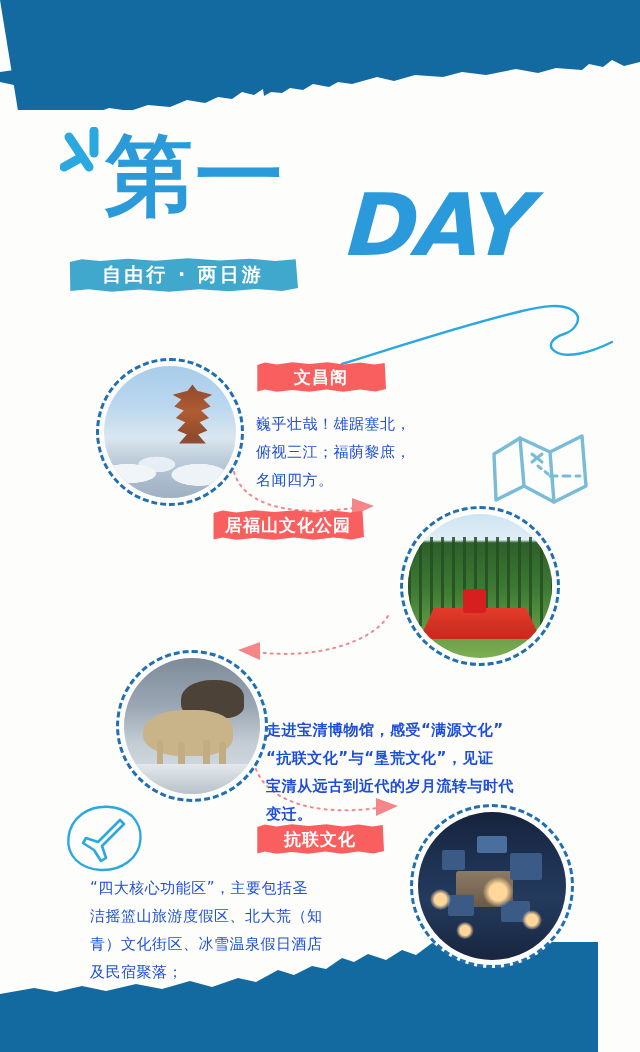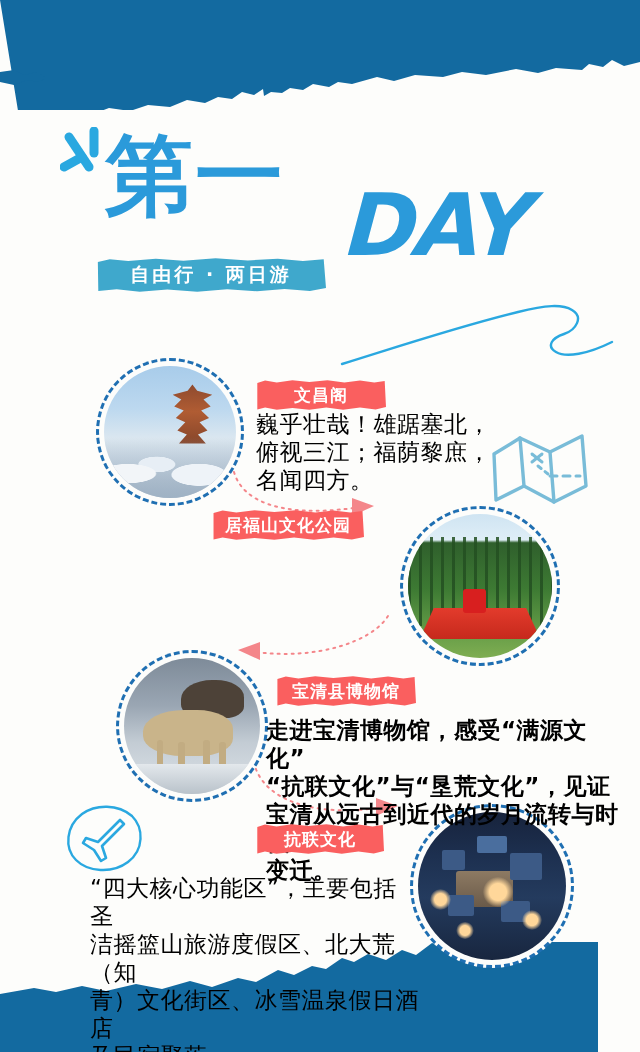--- a/index.html
+++ b/index.html
@@ -33,21 +33,21 @@
   }
   .day-title{
     position:absolute;left:348px;top:72px;
     font-size:86px;line-height:86px;font-weight:bold;
     color:#2b9ada;letter-spacing:-2px;
     font-style:italic;
     transform:skewX(-4deg);
     font-family:"DejaVu Sans","Liberation Sans",sans-serif;
   }
   .sub-badge{
-    position:absolute;left:96px;top:148px;
+    position:absolute;left:68px;top:148px;
     width:230px;height:34px;
   }
   .sub-badge .rough{
     position:absolute;inset:0;
     background:#3fa8cc;
     clip-path:polygon(0.8% 12%,6% 4%,14% 9%,26% 2%,38% 8%,52% 1%,66% 7%,79% 2%,90% 9%,99% 4%,100% 88%,93% 97%,82% 91%,70% 98%,57% 92%,44% 99%,31% 93%,19% 99%,9% 92%,1% 97%);
   }
   .sub-badge span{
     position:absolute;inset:0;
     display:flex;align-items:center;justify-content:center;
@@ -74,21 +74,21 @@
     position:absolute;inset:0;background:#fa5f5f;
     clip-path:polygon(1% 10%,7% 2%,16% 8%,28% 1%,41% 7%,55% 1%,68% 8%,80% 2%,91% 8%,99% 3%,100% 90%,92% 98%,80% 92%,67% 99%,54% 92%,41% 99%,28% 93%,16% 99%,7% 92%,1% 98%);
   }
   .tag span{
     position:absolute;inset:0;display:flex;align-items:center;justify-content:center;
     color:#ffffff;font-size:17px;font-weight:bold;letter-spacing:1px;
     font-family:"DejaVu Sans","Liberation Sans",sans-serif;
   }
   .para{
     position:absolute;z-index:5;
-    color:#000000;font-size:23px;line-height:28px;
+    color:#1d4ed8;font-size:15px;line-height:28px;
     letter-spacing:.5px;
     font-family:"DejaVu Sans","Liberation Sans",sans-serif;
     white-space:pre-line;
   }
   .deco{position:absolute;z-index:2;}
   .connector{position:absolute;z-index:2;}
 
   
   .art{position:absolute;inset:0;}
   
@@ -198,21 +198,21 @@
 
   <div class="photo" style="left:96px;top:358px;width:132px;height:132px;">
     <div class="inner">
       <div class="art art-pagoda">
         <div class="pag"></div>
         <div class="tree"></div>
       </div>
     </div>
   </div>
 
-  <div class="tag" style="left:256px;top:380px;width:130px;">
+  <div class="tag" style="left:256px;top:362px;width:130px;">
     <div class="rough"></div>
     <span>文昌阁</span>
   </div>
 
   <div class="para" style="left:256px;top:410px;width:300px;">巍乎壮哉！雄踞塞北，
 俯视三江；福荫黎庶，
 名闻四方。</div>
 
   <div class="tag" style="left:212px;top:510px;width:152px;text-align:center;">
     <div class="rough"></div>
@@ -237,24 +237,20 @@
         <div class="bone"></div>
         <div class="leg" style="left:24%;top:60%;"></div>
         <div class="leg" style="left:40%;top:62%;"></div>
         <div class="leg" style="left:58%;top:60%;"></div>
         <div class="leg" style="left:70%;top:62%;"></div>
         <div class="floor"></div>
       </div>
     </div>
   </div>
 
-  <div class="tag" style="left:276px;top:676px;width:140px;">
-    <div class="rough"></div>
-    <span>宝清县博物馆</span>
-  </div>
 
   <div class="para" style="left:266px;top:716px;width:360px;font-weight:bold;">走进宝清博物馆，感受“满源文化”
 “抗联文化”与“垦荒文化”，见证
 宝清从远古到近代的岁月流转与时代
 变迁。</div>
 
   <div class="tag" style="left:256px;top:824px;width:128px;">
     <div class="rough"></div>
     <span>抗联文化</span>
   </div>

